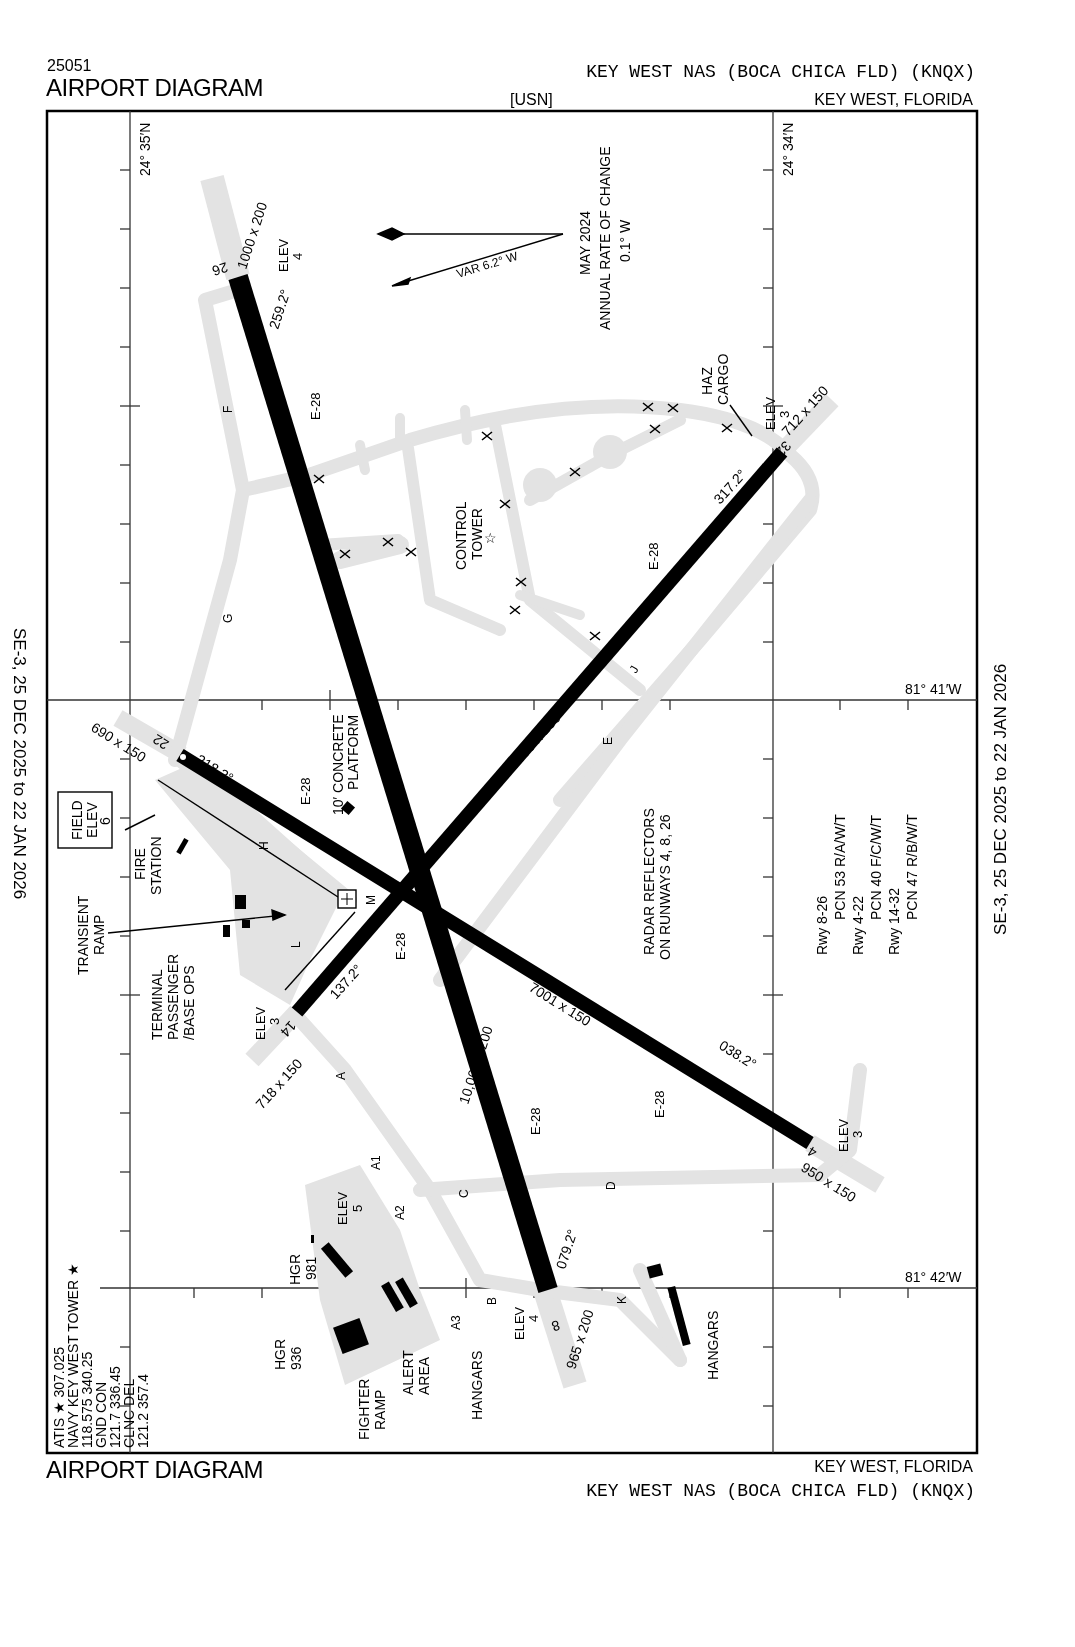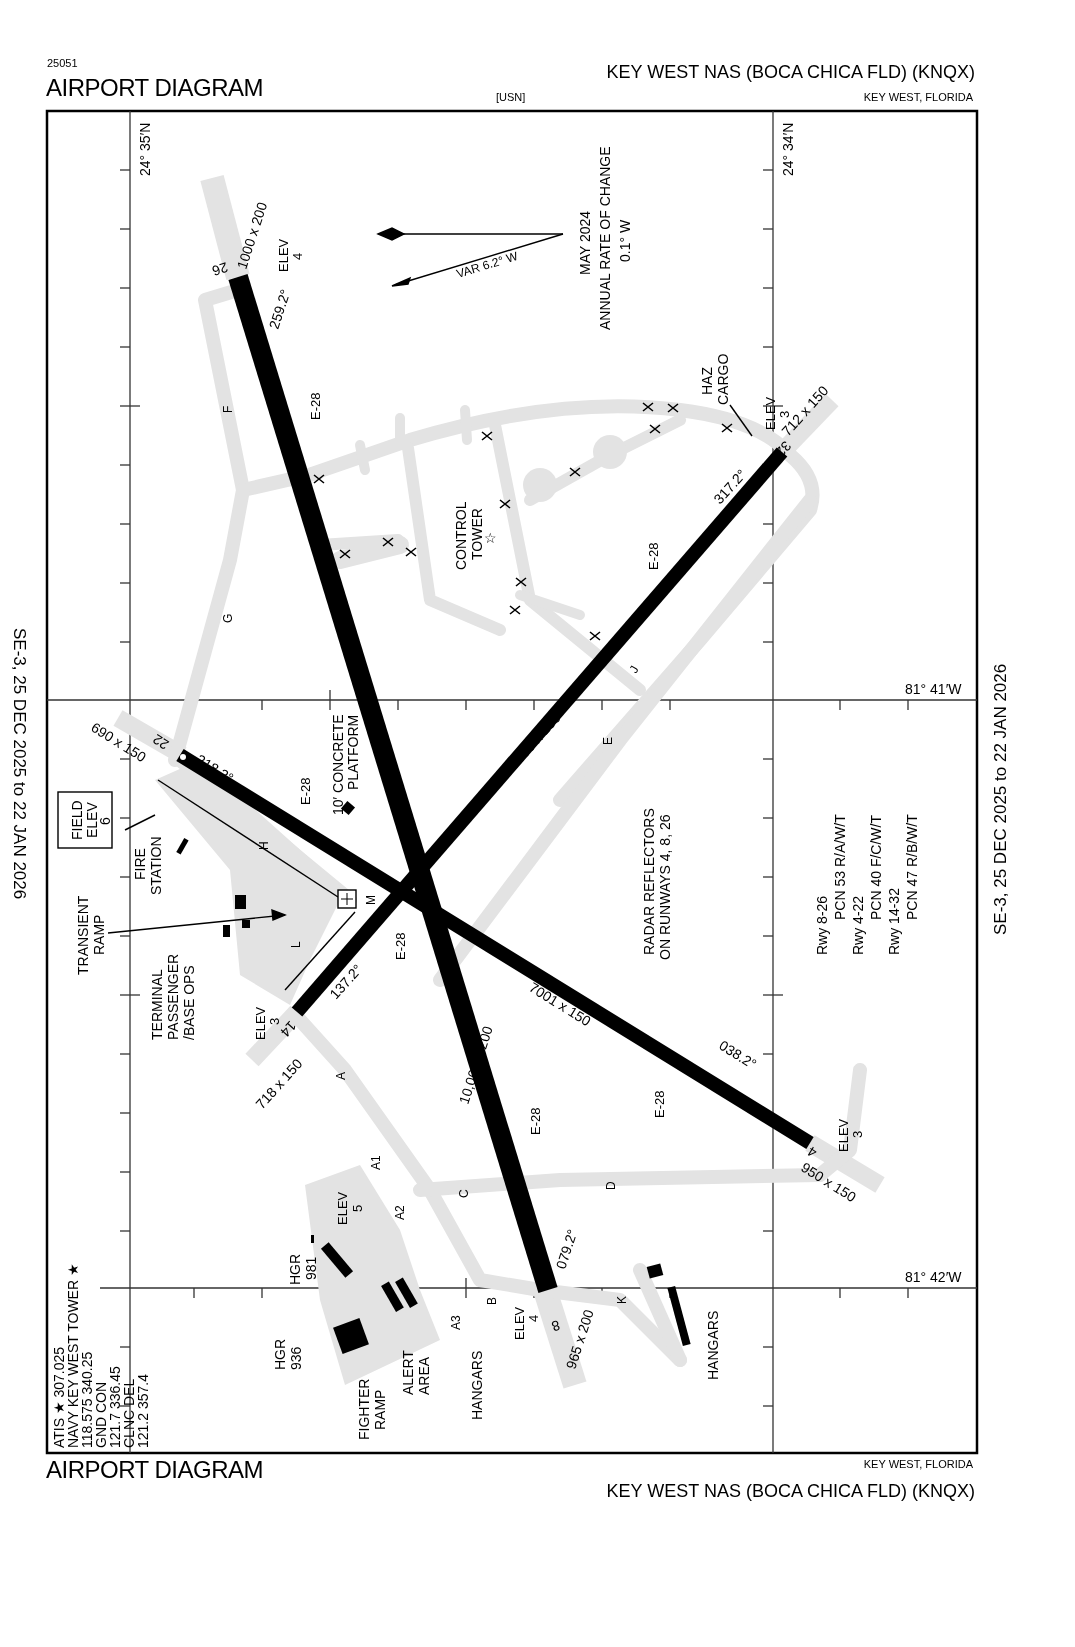--- a/index.html
+++ b/index.html
@@ -1,29 +1,29 @@
 <!DOCTYPE html>
 <html><head>
 <meta charset="utf-8">
 <style>
   html, body { margin:0; padding:0; background:#ffffff; }
   body { width:1075px; height:1647px; position:relative; overflow:hidden;
          font-family:"Liberation Sans", "DejaVu Sans", sans-serif; color:#000; }
   .abs { position:absolute; white-space:nowrap; }
   .hdr-title { font-size:24px; letter-spacing:-0.5px; line-height:1; }
-  .hdr-small { font-size:11px; line-height:1; }
-  .hdr-mid { font-size:18px; line-height:1; }
+  .hdr-small { font-size:16px; line-height:1; }
+  .hdr-mid { font-size:18px; line-height:1;font-family:Liberation Mono, monospace; }
   #chart { position:absolute; left:0; top:0; }
 </style>
 </head>
 <body>
 
 <div class="abs hdr-small" style="left:47px;top:58px;">25051</div>
 <div class="abs hdr-title" style="left:46px;top:76px;">AIRPORT DIAGRAM</div>
-<div class="abs hdr-small" style="left:496px;top:92px;">[USN]</div>
+<div class="abs hdr-small" style="left:510px;top:92px;">[USN]</div>
 <div class="abs hdr-mid" style="right:100px;top:63px;">KEY WEST NAS (BOCA CHICA FLD)  (KNQX)</div>
 <div class="abs hdr-small" style="right:102px;top:92px;">KEY WEST, FLORIDA</div>
 
 <svg id="chart" width="1075" height="1647" viewBox="0 0 1075 1647">
 
   <rect x="47" y="111" width="930" height="1342" fill="none" stroke="#000" stroke-width="2.5"></rect>
 
   <g stroke="#333" stroke-width="1.3">
     <line x1="130" y1="111" x2="130" y2="1453"></line>
     <line x1="773" y1="111" x2="773" y2="1453"></line>

